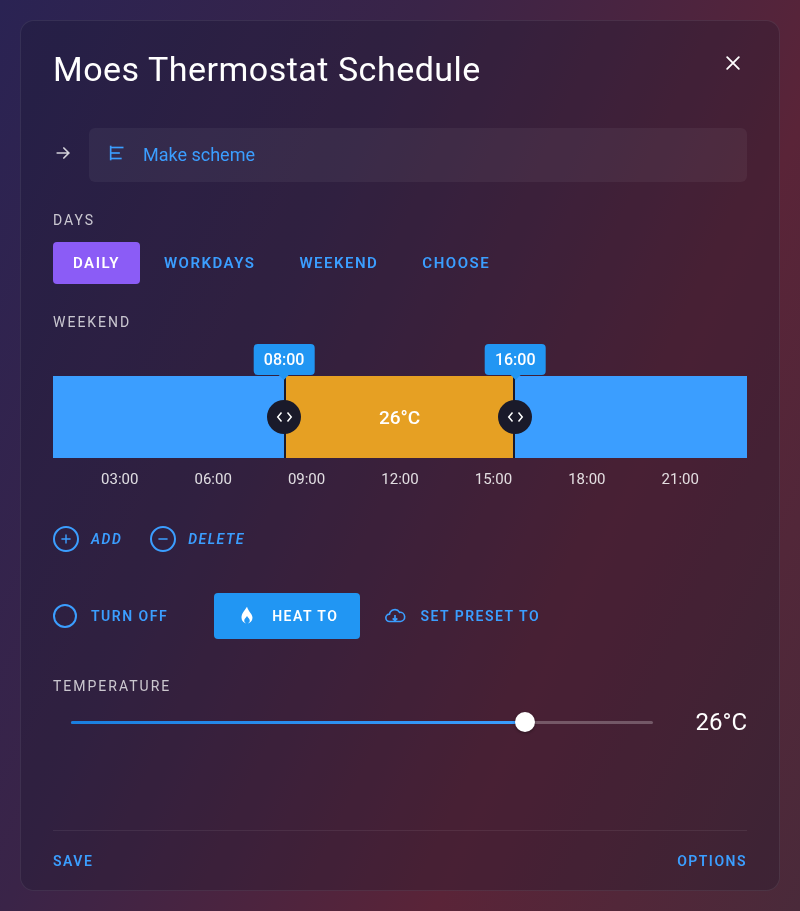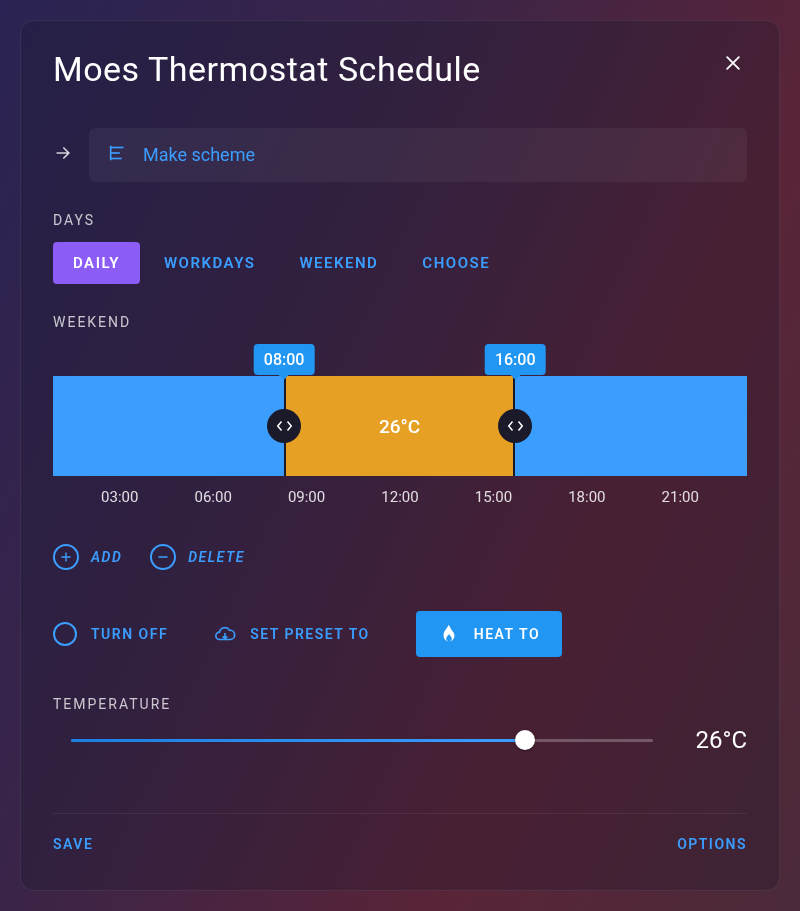--- a/index.html
+++ b/index.html
@@ -88,21 +88,21 @@
     cursor: pointer;
   }
   .tab.active {
     background: #8b5cf6;
     color: #fff;
   }
 
   .scheme-wrap { position: relative; margin-bottom: 18px; }
   .timeline {
     position: relative;
-    height: 100px;
+    height: 82px;
     display: flex;
     border-radius: 4px;
     overflow: visible;
     margin-top: 32px;
   }
   .seg {
     position: relative;
     display: flex;
     align-items: center;
     justify-content: center;
@@ -249,21 +249,21 @@
     font-size: 24px;
     min-width: 70px;
     text-align: right;
   }
 
   .footer {
     margin-top: auto;
     border-top: 1px solid rgba(255,255,255,0.07);
     display: flex;
     justify-content: space-between;
-    padding: 22px 0 38px 0;
+    padding: 22px 0 21px 0;
   }
   .footer-btn {
     color: #3b9eff;
     font-size: 14px;
     font-weight: 600;
     letter-spacing: 1.5px;
     cursor: pointer;
   }
 </style>
 </head>
@@ -364,33 +364,33 @@
         </span>
       <span>DELETE</span>
     </div>
   </div>
 
   <div class="mode-row">
     <div class="mode-btn mode-icon-no-bg">
       <span class="circ" style="width:24px;height:24px;"></span>
       <span>TURN OFF</span>
     </div>
+    <div class="mode-btn active">
+      <svg viewBox="0 0 24 24" fill="#fff">
+          <path d="M12 2 C9 7 6 9 6 14 a6 6 0 0 0 12 0 C18 10 14 8 12 2 Z M12 20 a3 3 0 0 1 -3 -3 c0 -2 2 -3 3 -5 c1 2 3 3 3 5 a3 3 0 0 1 -3 3 Z"></path>
+        </svg>
+      <span>HEAT TO</span>
+    </div>
     <div class="mode-btn mode-icon-no-bg">
       <svg viewBox="0 0 24 24" fill="none" stroke="#3b9eff" stroke-width="1.8">
           <path d="M6 18 a4 4 0 0 1 0 -8 a6 6 0 0 1 11 -2 a4.5 4.5 0 0 1 1 10 Z"></path>
           <path d="M12 11 V17 M9.5 14.5 L12 17 L14.5 14.5"></path>
         </svg>
       <span>SET PRESET TO</span>
     </div>
-    <div class="mode-btn active">
-      <svg viewBox="0 0 24 24" fill="#fff">
-          <path d="M12 2 C9 7 6 9 6 14 a6 6 0 0 0 12 0 C18 10 14 8 12 2 Z M12 20 a3 3 0 0 1 -3 -3 c0 -2 2 -3 3 -5 c1 2 3 3 3 5 a3 3 0 0 1 -3 3 Z"></path>
-        </svg>
-      <span>HEAT TO</span>
-    </div>
   </div>
 
   <div class="section-label">TEMPERATURE</div>
   <div class="temp-row">
     <div class="slider-track">
       <div class="slider-fill" style="width:78%"></div>
       <div class="slider-thumb" style="left:78%"></div>
     </div>
     <div class="temp-value">26°C</div>
   </div>

